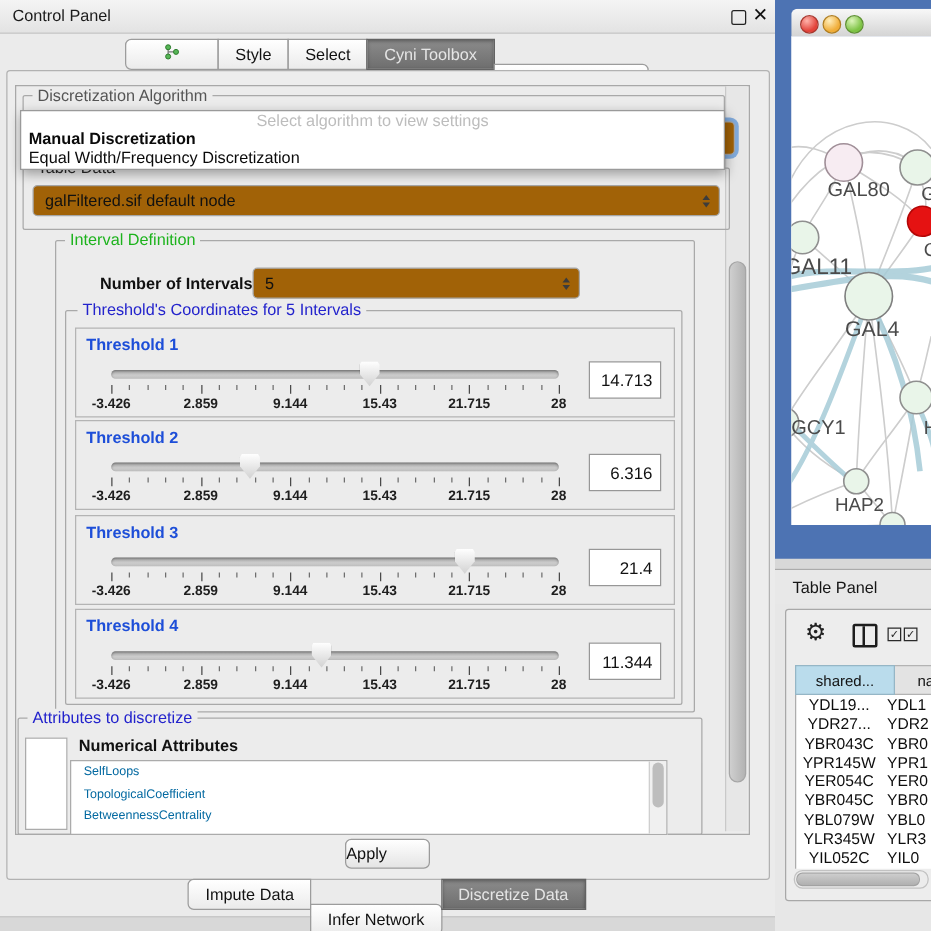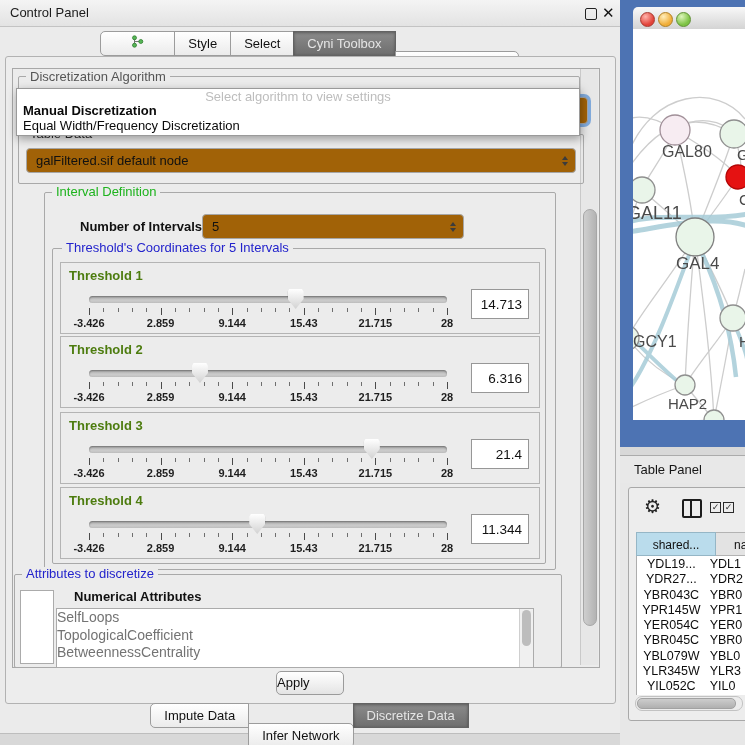--- a/index.html
+++ b/index.html
@@ -50,39 +50,39 @@
 
   
   .popup{left:16px;top:88px;width:562px;height:46px;background:#fff;border:1px solid #9a9a9a;
     box-shadow:1px 3px 9px rgba(0,0,0,.35);z-index:10;}
   .popup .ph{height:14px;line-height:15px;text-align:center;color:#bdbdbd;font-size:13px;}
   .popup .opt{height:15px;line-height:15px;padding-left:6px;font-size:13px;color:#0a0a0a;white-space:nowrap;}
   .popup .opt.bold{font-weight:bold;}
 
   
   .tblock{border:1px solid #b4b4b4;background:#ececec;}
-  .tblock .tlabel{position:absolute;left:8px;top:5px;font-size:13px;font-weight:bold;color:#4d7c0f;}
+  .tblock .tlabel{position:absolute;left:8px;top:5px;font-size:13px;font-weight:bold;color:#1d4ed8;}
   .track{position:absolute;left:28px;top:33px;width:358px;height:7px;border-radius:4px;
     background:linear-gradient(#a9a9a9,#cbcbcb 60%,#c2c2c2);box-shadow:inset 0 1px 2px rgba(0,0,0,.35);}
   .thumb-sl{position:absolute;top:-7px;width:16px;height:20px;transform:translateX(-50%);
     background:linear-gradient(#ffffff,#d2d2d2);
     clip-path:polygon(10% 0,90% 0,100% 14%,100% 50%,50% 100%,0 50%,0 14%);
     filter:drop-shadow(0 1px 1px rgba(0,0,0,.45));}
   .ticks{position:absolute;left:28px;top:45px;width:358px;height:8px;}
   .tick{position:absolute;top:0;width:1px;height:4px;background:#6e6e6e;}
   .tick.major{height:7px;background:#4a4a4a;}
   .ticklabels{position:absolute;left:28px;top:54px;width:358px;height:12px;}
   .ticklabels span{position:absolute;transform:translateX(-50%);font-size:11px;font-weight:600;color:#1e1e1e;white-space:nowrap;}
   .valbox{position:absolute;left:410px;top:26px;width:58px;height:30px;background:#fff;border:1px solid #979797;
     font-size:13.5px;color:#111;text-align:right;line-height:30px;padding-right:6px;box-sizing:border-box;}
 
   
   .attr-listcol{left:20px;top:590px;width:32px;height:72px;background:#fff;border:1px solid #ababab;}
   .attr-list{left:56px;top:608px;width:476px;height:58px;background:#fff;border:1px solid #ababab;overflow:hidden;}
-  .attr-list .item{font-size:14px;line-height:17.5px;color:#737373;white-space:nowrap;}
+  .attr-list .item{padding-left:10px;font-size:10px;line-height:17.5px;color:#0369a1;white-space:nowrap;}
   .attr-scroll{position:absolute;right:0;top:0;width:13px;height:100%;background:#f0f0f0;border-left:1px solid #cfcfcf;}
   .attr-scroll .thumb{position:absolute;left:1.5px;top:1px;width:9px;height:36px;border-radius:5px;background:#bdbdbd;}
 
   .apply-row{left:0;top:671px;width:620px;display:flex;justify-content:center;}
   .apply-btn{width:66px;height:22px;border:1px solid #9b9b9b;border-radius:5px;
     background:linear-gradient(#ffffff,#e4e4e4);font-size:13px;color:#111;text-align:left;line-height:22px;}
 
   .bottom-tabrow{left:0;top:703px;width:620px;display:flex;justify-content:center;}
 
   
@@ -376,21 +376,21 @@
         <span style="left:60%">15.43</span>
         <span style="left:80%">21.715</span>
         <span style="left:100%">28</span>
       </div>
       <div class="valbox">11.344</div>
     </div>
 
     <div class="abs group" style="left:14px;top:574px;width:546px;height:92px;"></div>
     <div class="group-label lbl-blue" style="left:22px;top:567px;">Attributes to discretize</div>
     <div class="abs attr-listcol"></div>
-    <div class="abs" style="left:74px;top:589px;font-size:13px;font-weight:bold;color:#111;">Numerical Attributes</div>
+    <div class="abs" style="left:63px;top:589px;font-size:13px;font-weight:bold;color:#111;">Numerical Attributes</div>
     <div class="abs attr-list">
       <div class="item">SelfLoops</div>
       <div class="item">TopologicalCoefficient</div>
       <div class="item">BetweennessCentrality</div>
       <div class="attr-scroll">
         <div class="thumb"></div>
       </div>
     </div>
 
     <div class="abs apply-row">

